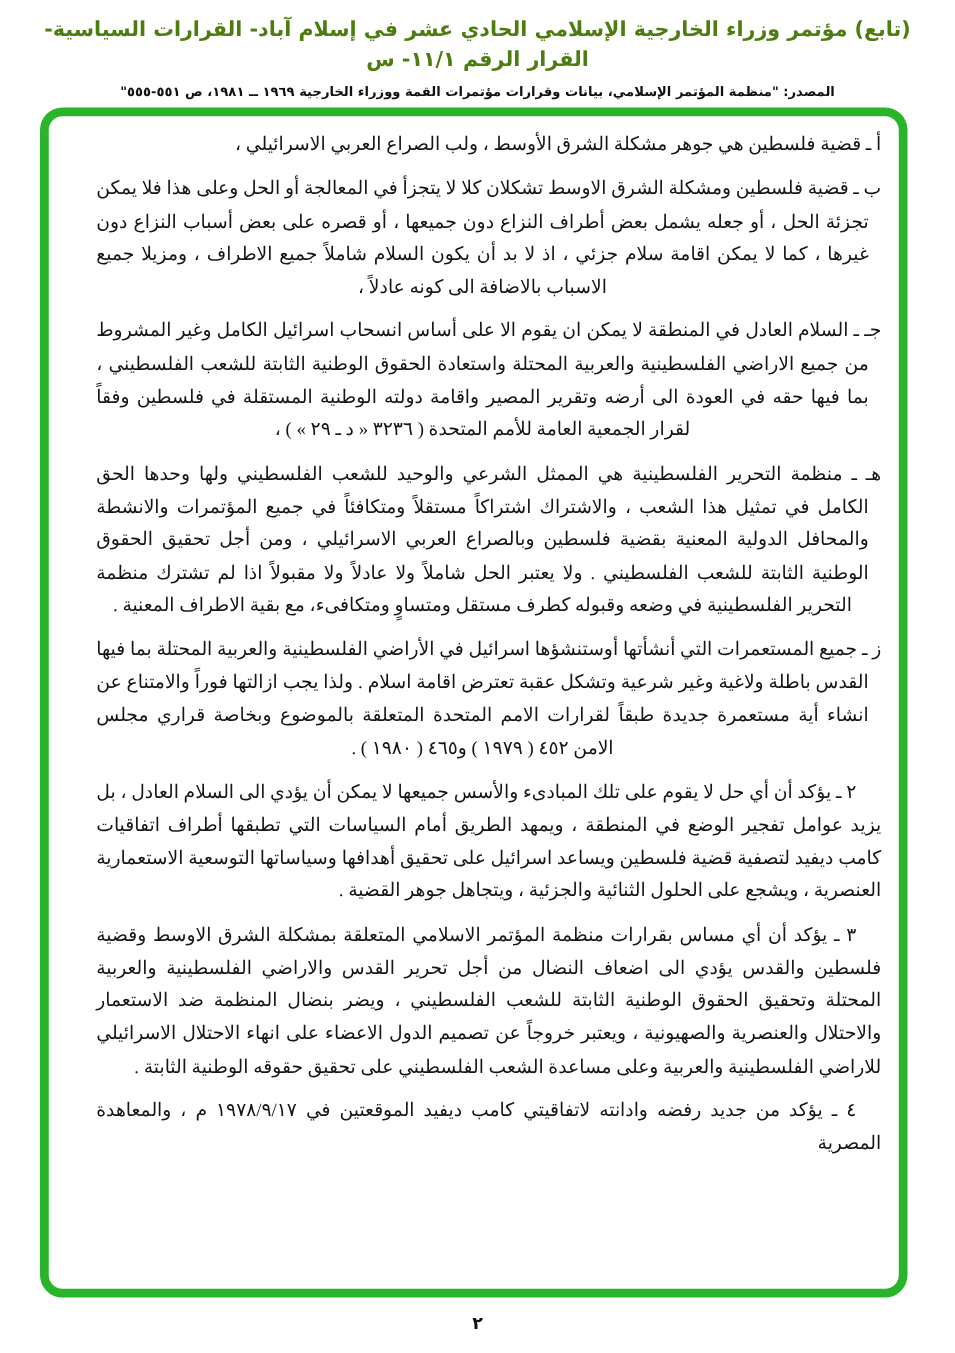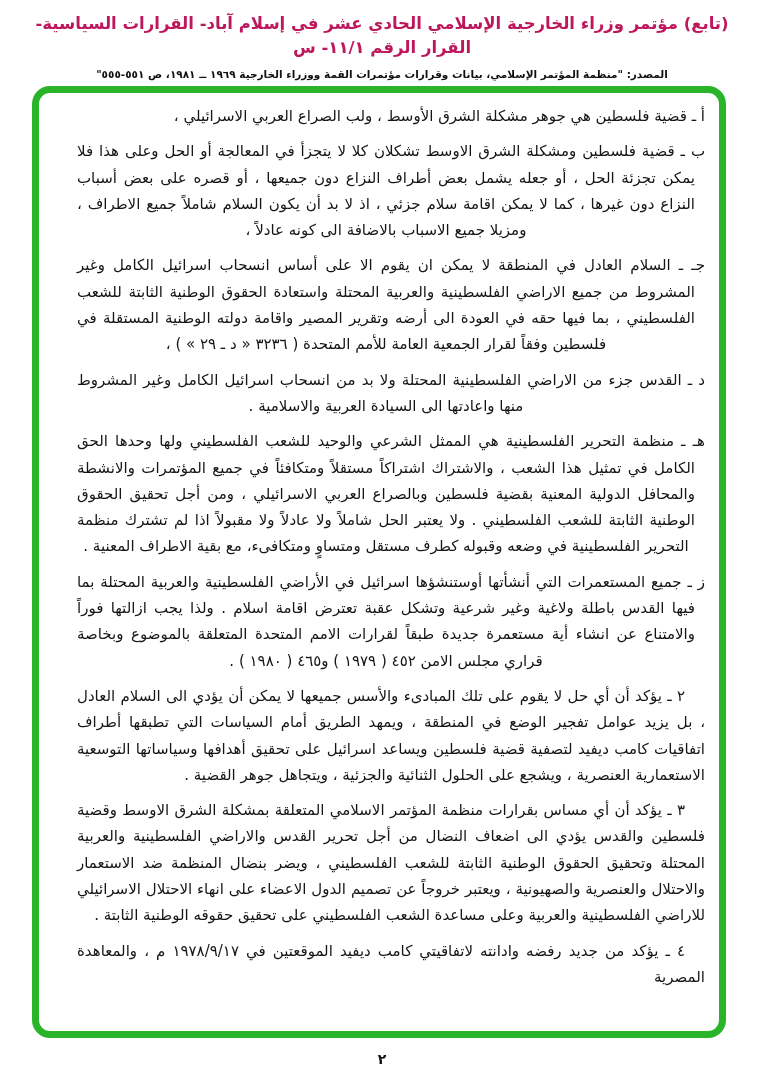--- a/index.html
+++ b/index.html
@@ -17,21 +17,21 @@
     position: absolute;
     top: 12px;
     left: 0;
     right: 0;
     text-align: center;
     direction: rtl;
   }
   .doc-title {
     font-size: 16.5px;
     font-weight: bold;
-    color: #be185d;
+    color: #4d7c0f;
     line-height: 24px;
     margin: 0 10px;
   }
   .doc-source {
     font-size: 10.5px;
     font-weight: bold;
     color: #111;
     margin-top: 8px;
   }
 
@@ -42,21 +42,21 @@
     width: 694px;
     height: 952px;
     box-sizing: border-box;
     border: 7px solid #2ab42a;
     border-radius: 18px;
     padding: 10px 14px 0 38px;
     overflow: hidden;
     background: #fff;
   }
 
-  .doc-body { direction: rtl; }
+  .doc-body { direction: rtl; font-family: Liberation Serif, serif; }
 
   .para {
     direction: rtl;
     margin: 0 0 9px 0;
     font-size: 15px;
     line-height: 26.3px;
     text-align: justify;
     color: #151515;
   }
   
@@ -92,21 +92,20 @@
 <div class="header">
   <div class="doc-title">(تابع) مؤتمر وزراء الخارجية الإسلامي الحادي عشر في إسلام آباد- القرارات السياسية- القرار الرقم ١١/١- س</div>
   <div class="doc-source">المصدر: "منظمة المؤتمر الإسلامي، بيانات وقرارات مؤتمرات القمة ووزراء الخارجية ١٩٦٩ ــ ١٩٨١، ص ٥٥١-٥٥٥"</div>
 </div>
 
 <div class="green-box" style="border-color: rgb(42, 180, 42);">
   <div class="doc-body">
       <p class="para lettered-single">أ ـ قضية فلسطين هي جوهر مشكلة الشرق الأوسط ، ولب الصراع العربي الاسرائيلي ،</p>
       <p class="para lettered">ب ـ قضية فلسطين ومشكلة الشرق الاوسط تشكلان كلا لا يتجزأ في المعالجة أو الحل وعلى هذا فلا يمكن تجزئة الحل ، أو جعله يشمل بعض أطراف النزاع دون جميعها ، أو قصره على بعض أسباب النزاع دون غيرها ، كما لا يمكن اقامة سلام جزئي ، اذ لا بد أن يكون السلام شاملاً جميع الاطراف ، ومزيلا جميع الاسباب بالاضافة الى كونه عادلاً ،</p>
       <p class="para lettered">جـ ـ السلام العادل في المنطقة لا يمكن ان يقوم الا على أساس انسحاب اسرائيل الكامل وغير المشروط من جميع الاراضي الفلسطينية والعربية المحتلة واستعادة الحقوق الوطنية الثابتة للشعب الفلسطيني ، بما فيها حقه في العودة الى أرضه وتقرير المصير واقامة دولته الوطنية المستقلة في فلسطين وفقاً لقرار الجمعية العامة للأمم المتحدة ( ٣٢٣٦ « د ـ ٢٩ » ) ،</p>
-      <p class="para lettered">د ـ القدس جزء من الاراضي الفلسطينية المحتلة ولا بد من انسحاب اسرائيل الكامل وغير المشروط منها واعادتها الى السيادة العربية والاسلامية .</p>
       <p class="para lettered">هـ ـ منظمة التحرير الفلسطينية هي الممثل الشرعي والوحيد للشعب الفلسطيني ولها وحدها الحق الكامل في تمثيل هذا الشعب ، والاشتراك اشتراكاً مستقلاً ومتكافئاً في جميع المؤتمرات والانشطة والمحافل الدولية المعنية بقضية فلسطين وبالصراع العربي الاسرائيلي ، ومن أجل تحقيق الحقوق الوطنية الثابتة للشعب الفلسطيني . ولا يعتبر الحل شاملاً ولا عادلاً ولا مقبولاً اذا لم تشترك منظمة التحرير الفلسطينية في وضعه وقبوله كطرف مستقل ومتساوٍ ومتكافىء، مع بقية الاطراف المعنية .</p>
       <p class="para lettered">ز ـ جميع المستعمرات التي أنشأتها أوستنشؤها اسرائيل في الأراضي الفلسطينية والعربية المحتلة بما فيها القدس باطلة ولاغية وغير شرعية وتشكل عقبة تعترض اقامة اسلام . ولذا يجب ازالتها فوراً والامتناع عن انشاء أية مستعمرة جديدة طبقاً لقرارات الامم المتحدة المتعلقة بالموضوع وبخاصة قراري مجلس الامن ٤٥٢ ( ١٩٧٩ ) و٤٦٥ ( ١٩٨٠ ) .</p>
       <p class="para numbered">٢ ـ يؤكد أن أي حل لا يقوم على تلك المبادىء والأسس جميعها لا يمكن أن يؤدي الى السلام العادل ، بل يزيد عوامل تفجير الوضع في المنطقة ، ويمهد الطريق أمام السياسات التي تطبقها أطراف اتفاقيات كامب ديفيد لتصفية قضية فلسطين ويساعد اسرائيل على تحقيق أهدافها وسياساتها التوسعية الاستعمارية العنصرية ، ويشجع على الحلول الثنائية والجزئية ، ويتجاهل جوهر القضية .</p>
       <p class="para numbered">٣ ـ يؤكد أن أي مساس بقرارات منظمة المؤتمر الاسلامي المتعلقة بمشكلة الشرق الاوسط وقضية فلسطين والقدس يؤدي الى اضعاف النضال من أجل تحرير القدس والاراضي الفلسطينية والعربية المحتلة وتحقيق الحقوق الوطنية الثابتة للشعب الفلسطيني ، ويضر بنضال المنظمة ضد الاستعمار والاحتلال والعنصرية والصهيونية ، ويعتبر خروجاً عن تصميم الدول الاعضاء على انهاء الاحتلال الاسرائيلي للاراضي الفلسطينية والعربية وعلى مساعدة الشعب الفلسطيني على تحقيق حقوقه الوطنية الثابتة .</p>
       <p class="para numbered">٤ ـ يؤكد من جديد رفضه وادانته لاتفاقيتي كامب ديفيد الموقعتين في ١٩٧٨/٩/١٧ م ، والمعاهدة المصرية</p>
     </div>
 </div>
 
 <div class="page-number">٢</div>
 

